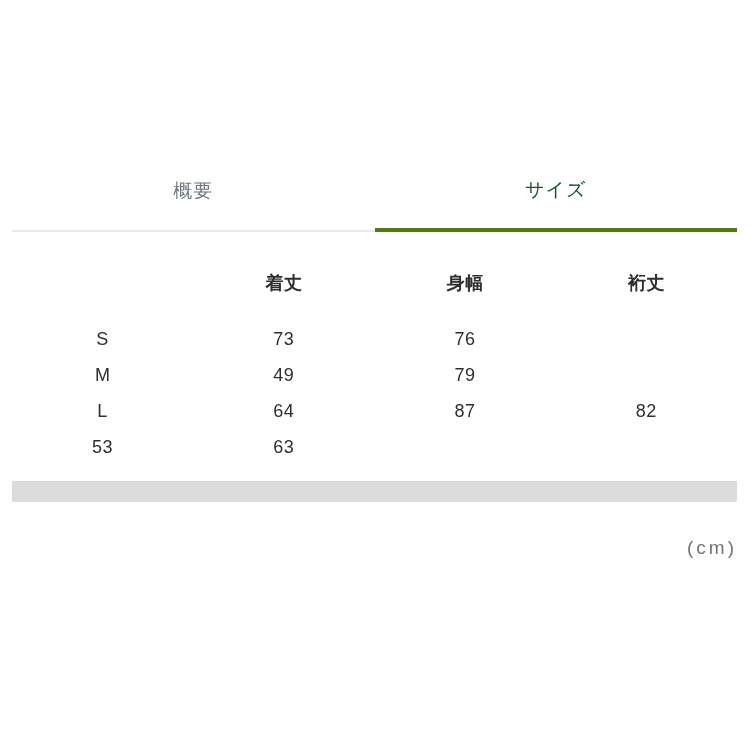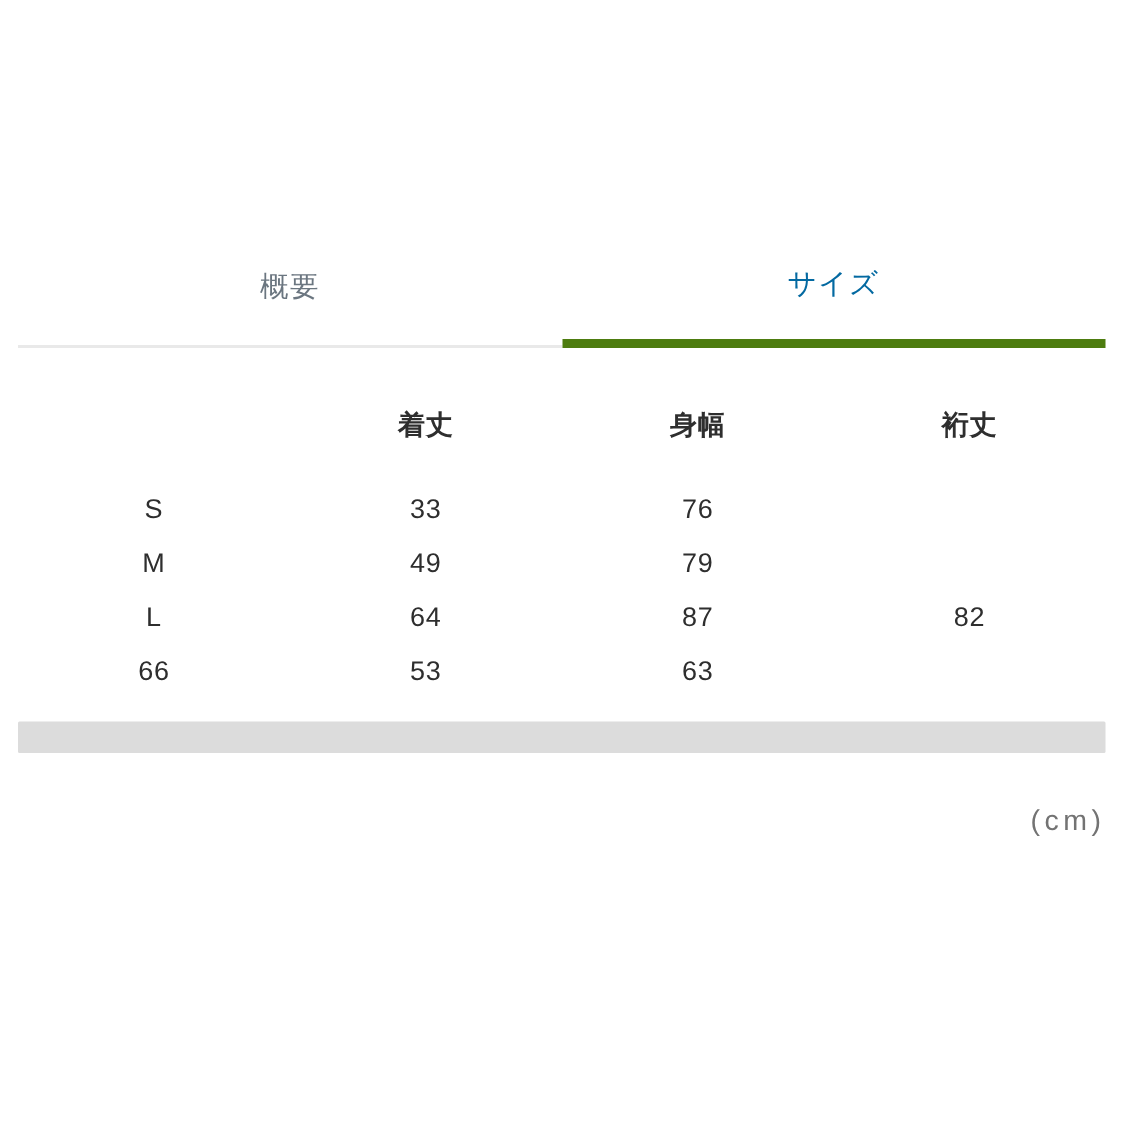--- a/index.html
+++ b/index.html
@@ -25,22 +25,22 @@
     align-items: center;
     justify-content: center;
     font-size: 19px;
     letter-spacing: 1px;
     color: #6b7680;
     border-bottom: 2px solid #e9e9e9;
     cursor: pointer;
     padding-bottom: 14px;
   }
   .tab.active {
-    color: #0369a1;
-    border-bottom: 6px solid #4d7c0f;
+    color: #14532d;
+    border-bottom: 4px solid #4d7c0f;
   }
 
   
   .size-table {
     position: absolute;
     top: 261px; left: 12px;
     width: 725px;
   }
   .trow {
     display: grid;
@@ -94,39 +94,38 @@
   <div class="size-table">
     <div class="trow head">
       <div class="tcell head-cell"></div>
       <div class="tcell head-cell">着丈</div>
       <div class="tcell head-cell">身幅</div>
       <div class="tcell head-cell">裄丈</div>
     </div>
 
     <div class="trow body">
       <div class="tcell">S</div>
-      <div class="tcell">33</div>
+      <div class="tcell">73</div>
       <div class="tcell">76</div>
     </div>
 
     <div class="trow body">
       <div class="tcell">M</div>
       <div class="tcell">49</div>
       <div class="tcell">79</div>
     </div>
 
     <div class="trow body">
       <div class="tcell">L</div>
       <div class="tcell">64</div>
       <div class="tcell">87</div>
       <div class="tcell">82</div>
     </div>
 
     <div class="trow body">
-      <div class="tcell">66</div>
       <div class="tcell">53</div>
       <div class="tcell">63</div>
     </div>
   </div>
 
   <div class="hscrollbar"></div>
 
   <div class="unit-note">(cm)</div>
 
 </div>

